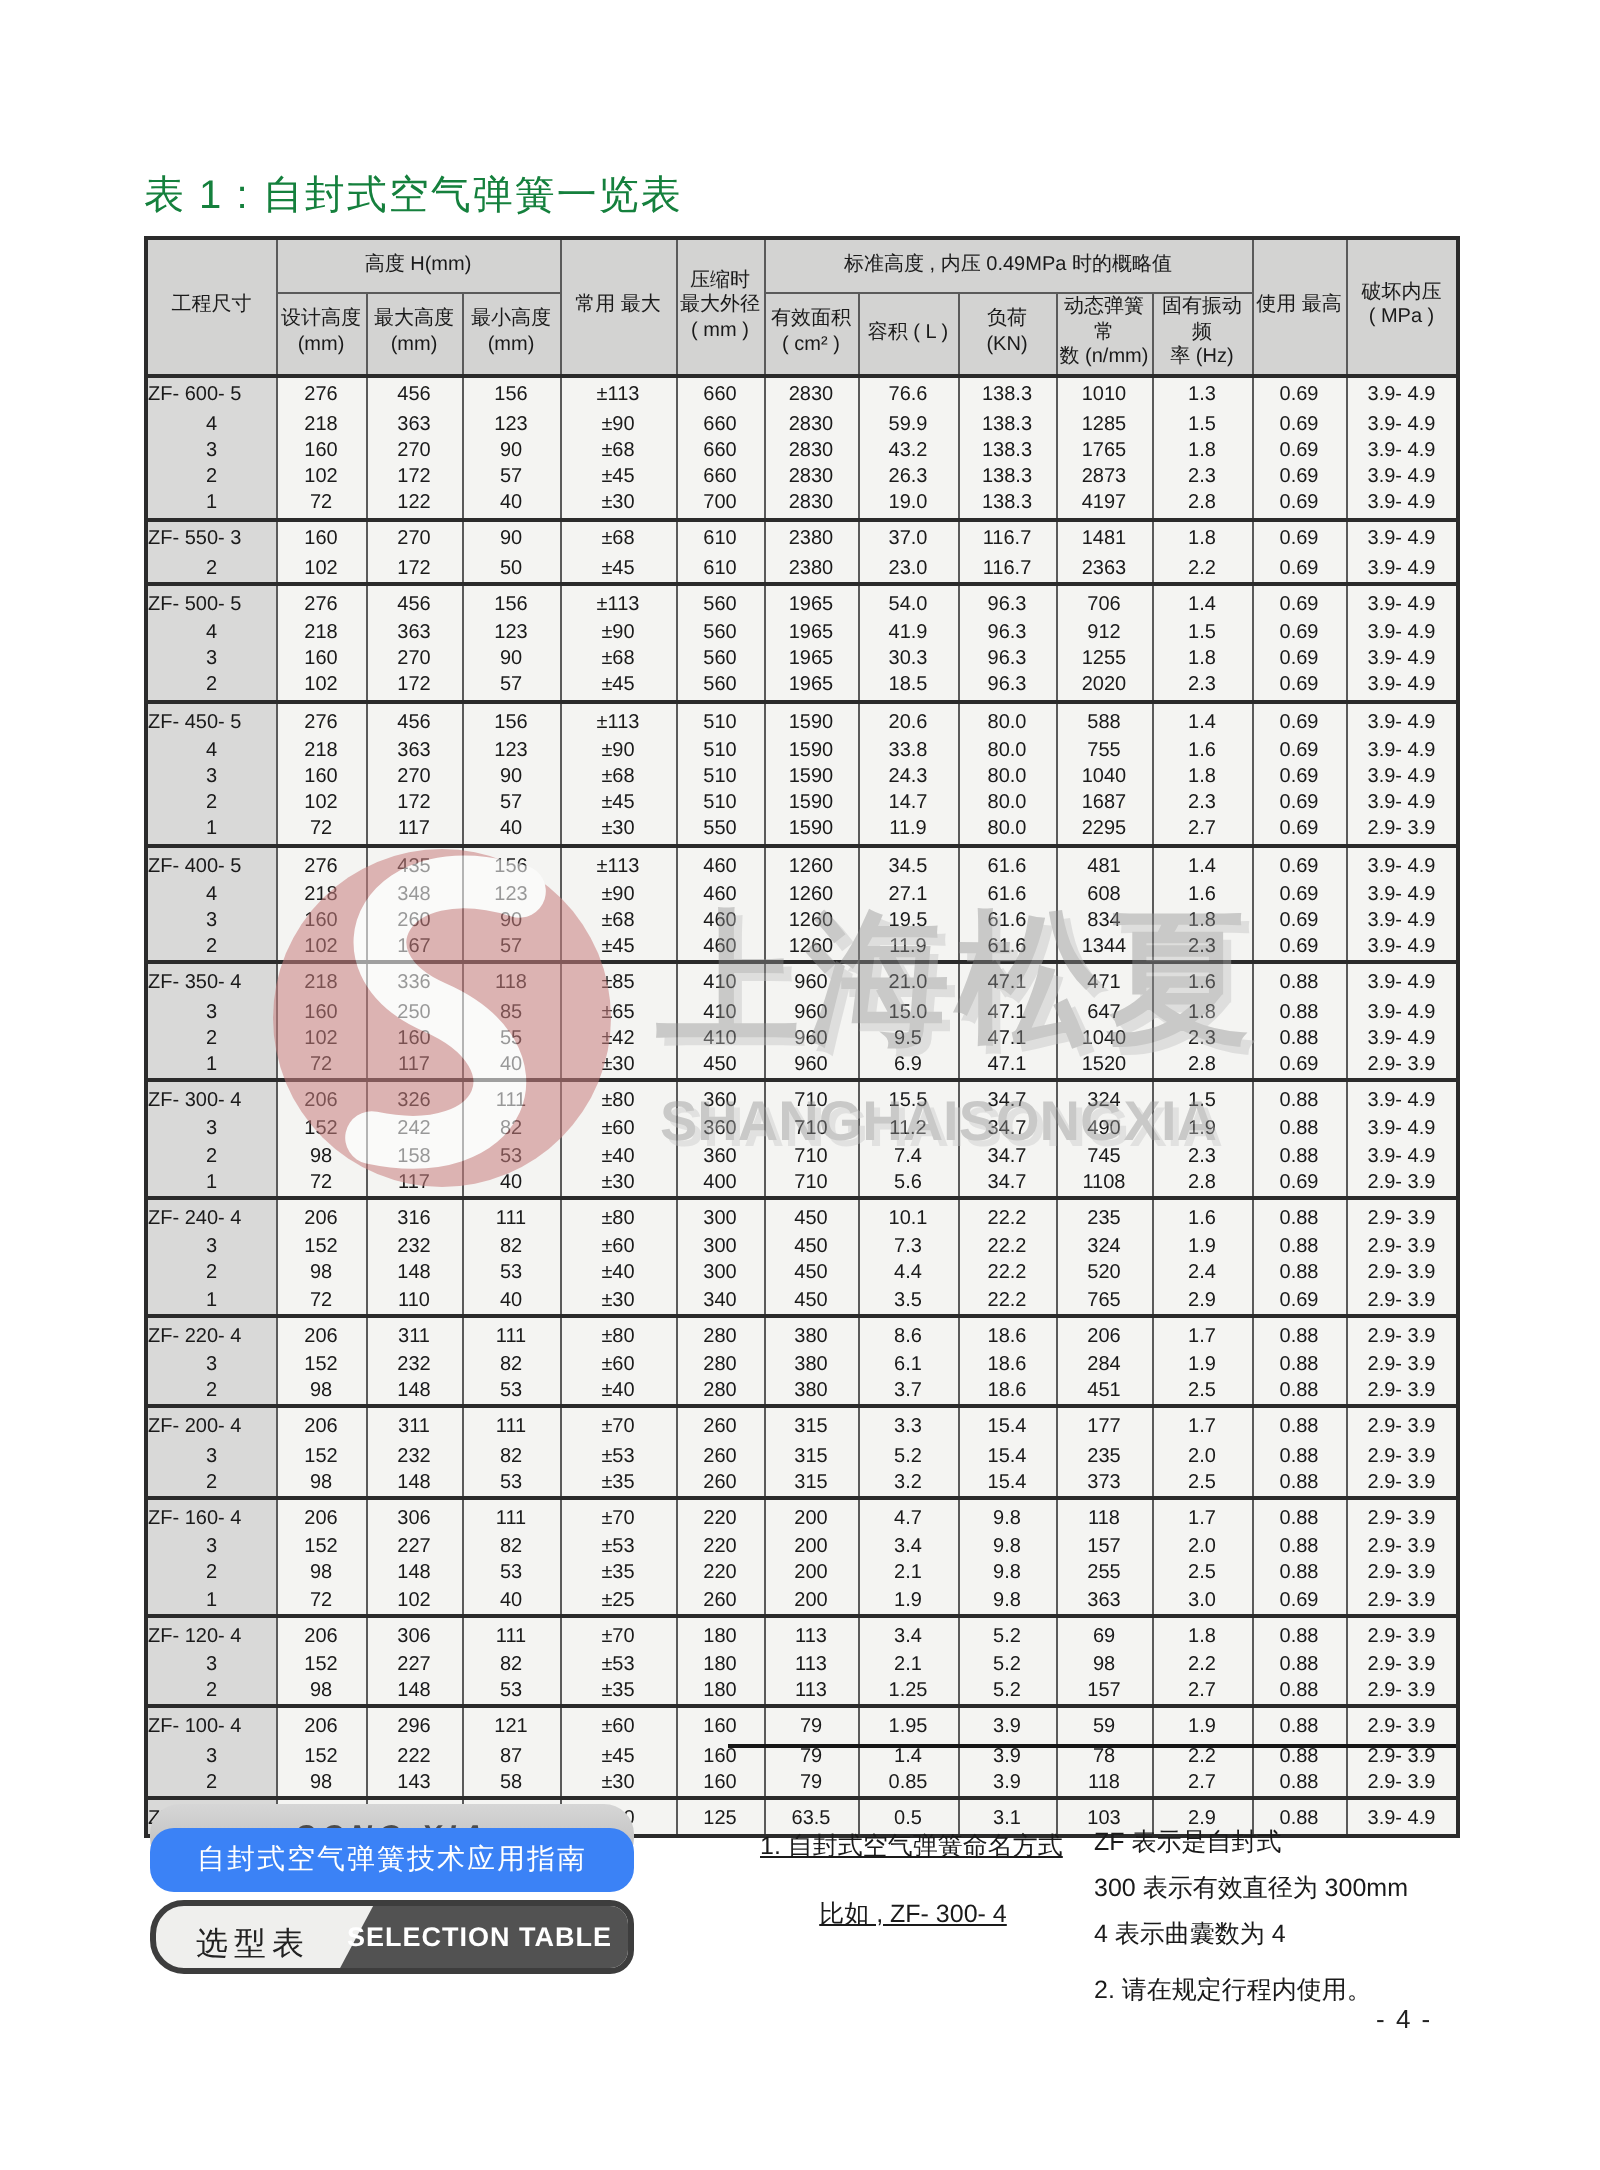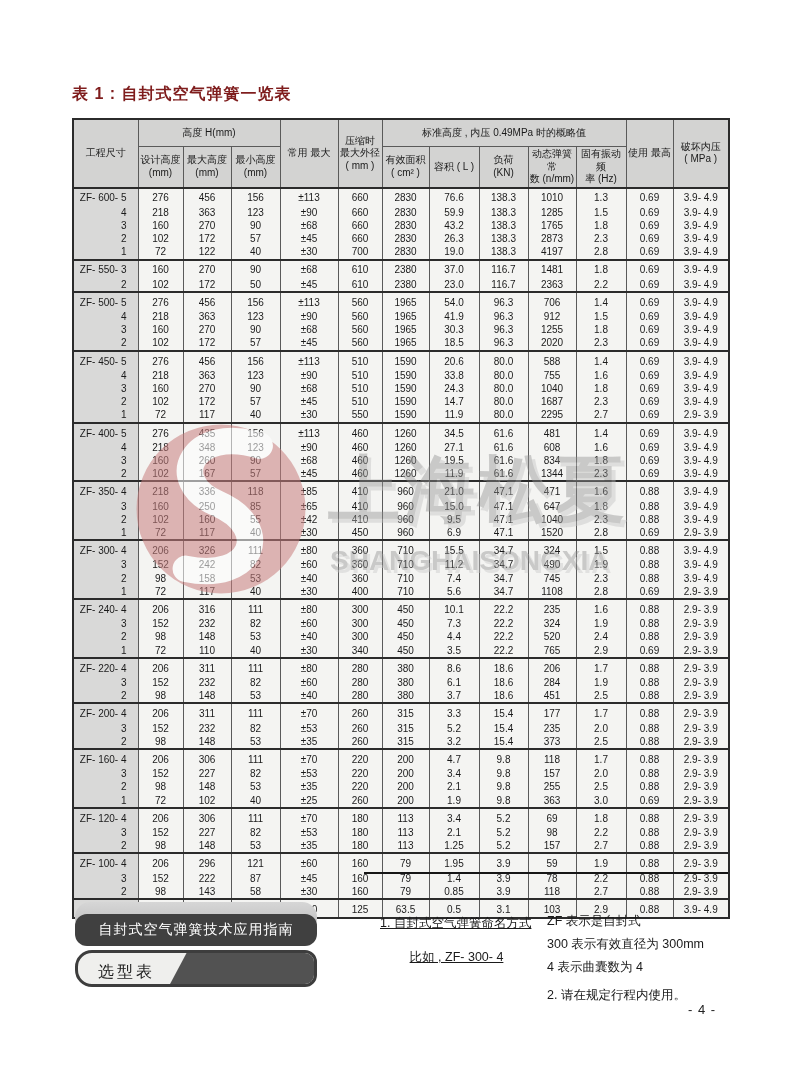--- a/index.html
+++ b/index.html
@@ -3,21 +3,21 @@
 <meta charset="utf-8">
 <style>
   html,body{margin:0;padding:0;}
   body{
     width:800px;height:1085px;position:relative;background:#ffffff;
     font-family:"Liberation Sans","DejaVu Sans",sans-serif;color:#1a1a1a;
     overflow:hidden;
   }
   .page-title{
     position:absolute;left:72px;top:84px;margin:0;
-    font-size:16px;font-weight:bold;color:#7f1d1d;letter-spacing:1px;
+    font-size:20px;font-weight:normal;color:#15803d;letter-spacing:1px;
   }
   
   table.spec{
     position:absolute;left:72px;top:118px;width:656px;
     border-collapse:collapse;table-layout:fixed;
     border:2px solid #2b2b2b;background:#f4f4f2;
   }
   table.spec th{
     background:#d3d3d2;font-weight:normal;font-size:10px;color:#1a1a1a;
     border:1px solid #5a5a5a;padding:1px 0;line-height:12.5px;text-align:center;
@@ -26,21 +26,21 @@
   table.spec thead tr:nth-child(2) th{height:34px;}
   .pre{white-space:pre-line;}
   table.spec tbody{border-top:2px solid #2b2b2b;}
   table.spec td{
     font-size:10px;line-height:13.2px;height:13.2px;padding:0;
     text-align:center;color:#1a1a1a;
     border-left:1px solid #5a5a5a;border-right:1px solid #5a5a5a;
     overflow:hidden;white-space:nowrap;
   }
   table.spec td.lbl{
-    background:#d9d9d8;text-align:right;padding-right:11px;
+    background:#d9d9d8;text-align:right;padding-right:29px;
   }
   table.spec tbody tr:first-child td{padding-top:2px;height:15.2px;}
   
   .wm{position:absolute;pointer-events:none;}
   #wm-logo{left:133px;top:418px;opacity:0.55;}
   #wm-cn{
     left:328px;top:442px;font-size:72px;font-weight:bold;letter-spacing:3px;
     opacity:0.42;text-shadow:4px 4px 0 #c2c2c2;white-space:nowrap;font-family:Liberation Mono, monospace;
   }
   #wm-en{
@@ -49,21 +49,21 @@
   }
   
   .badge{position:absolute;left:75px;width:242px;box-sizing:border-box;}
   #badge-brand{
     top:902px;height:32px;border-radius:15px;
     background:linear-gradient(#d6d6d6,#b9b9b9);
     display:flex;align-items:center;justify-content:center;
     font-size:15px;font-weight:bold;font-style:italic;color:#4b4b4b;letter-spacing:3px;
   }
   #badge-guide{
-    top:914px;height:32px;border-radius:12px;background:#404040;
+    top:914px;height:32px;border-radius:12px;background:#3b82f6;
     display:flex;align-items:center;justify-content:center;
     font-size:14px;color:#ffffff;letter-spacing:1px;
   }
   #badge-tab{
     top:950px;height:37px;border-radius:17px 12px 12px 17px;
     border:3px solid #3d3d3d;background:#efefed;overflow:hidden;position:absolute;
   }
   #badge-tab .dark-part{
     position:absolute;top:0;left:0;right:0;bottom:0;background:#525252;
     clip-path:polygon(46% 0,100% 0,100% 100%,39% 100%);
@@ -912,20 +912,21 @@
   <path d="M 72 14 C 34 2, 18 34, 48 47 C 80 61, 68 92, 30 84" fill="none" stroke="#ffffff" stroke-width="15" stroke-linecap="round"></path>
 </svg>
 <div id="wm-cn" class="wm" style="color:#8f8f8f">上海松夏</div>
 <div id="wm-en" class="wm" style="color:#8f8f8f">SHANGHAISONGXIA</div>
 
 <div id="badge-brand" class="badge">SONG XIA</div>
 <div id="badge-guide" class="badge">自封式空气弹簧技术应用指南</div>
 <div id="badge-tab" class="badge">
   <div class="dark-part"></div>
   <div class="tab-cn">选型表</div>
+  <div class="tab-en">SELECTION TABLE</div>
 </div>
 
 <div id="notes">
   <div class="rule"></div>
   <div class="col-left">
     <p>1. 自封式空气弹簧命名方式</p>
     <p class="p-ex">比如 , ZF- 300- 4</p>
   </div>
   <div class="col-right">
     <p>ZF 表示是自封式</p>

